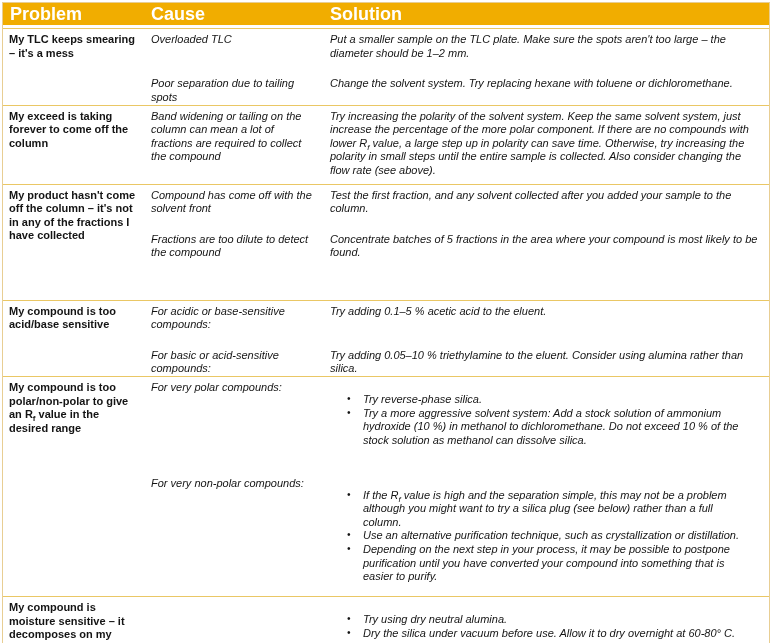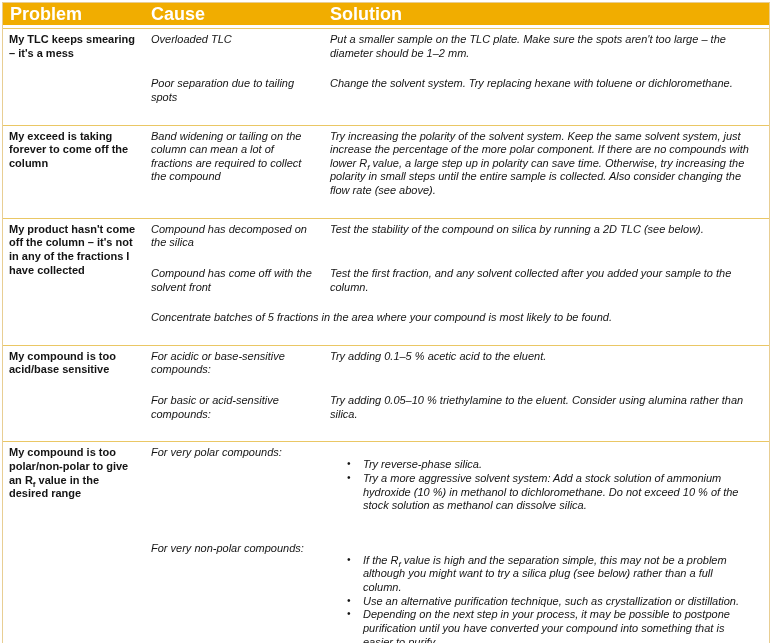--- a/index.html
+++ b/index.html
@@ -30,21 +30,21 @@
     color:var(--header-text);
     font-weight:bold;
     font-size:18px;
     height:25px;
     align-items:center;
     border-bottom:3px solid #fff;
   }
   .trow{
     display:flex;
     border-top:1px solid var(--row-line);
-    padding:3px 0 20px 0;
+    padding:3px 0 0 0;
   }
   .tbody .trow:nth-child(1){min-height:64px;}
   .tbody .trow:nth-child(2){min-height:79px;}
   .tbody .trow:nth-child(3){min-height:116px;}
   .tbody .trow:nth-child(4){min-height:56px;}
   .tbody .trow:nth-child(5){min-height:75px;}
   .tbody .trow:nth-child(6){min-height:150px;}
   .tbody .trow:nth-child(7){min-height:56px;}
   .col-problem{width:148px;padding-left:7px;flex-shrink:0;}
   .col-cause{width:179px;flex-shrink:0;}
@@ -104,28 +104,25 @@
             <div class="cell cell-cause">Band widening or tailing on the column can mean a lot of fractions are required to collect the compound</div>
             <div class="cell cell-solution"><span>Try increasing the polarity of the solvent system. Keep the same solvent system, just increase the percentage of the more polar component. If there are no compounds with lower R</span><sub class="rf">f</sub><span> value, a large step up in polarity can save time. Otherwise, try increasing the polarity in small steps until the entire sample is collected. Also consider changing the flow rate (see above).</span></div>
           </div>
         </div>
       </div>
 
       <div class="trow">
         <div class="cell cell-problem">My product hasn't come off the column – it's not in any of the fractions I have collected</div>
         <div class="entries">
           <div class="entry">
-            <div class="cell cell-cause">Compound has decomposed on the silica</div>
-            <div class="cell cell-solution">Test the stability of the compound on silica by running a 2D TLC (see below).</div>
-          </div>
-          <div class="entry">
             <div class="cell cell-cause">Compound has come off with the solvent front</div>
             <div class="cell cell-solution">Test the first fraction, and any solvent collected after you added your sample to the column.</div>
           </div>
           <div class="entry">
+            <div class="cell cell-cause">Fractions are too dilute to detect the compound</div>
             <div class="cell cell-solution">Concentrate batches of 5 fractions in the area where your compound is most likely to be found.</div>
           </div>
         </div>
       </div>
 
 
       <div class="trow">
         <div class="cell cell-problem">My compound is too acid/base sensitive</div>
         <div class="entries">
           <div class="entry">

